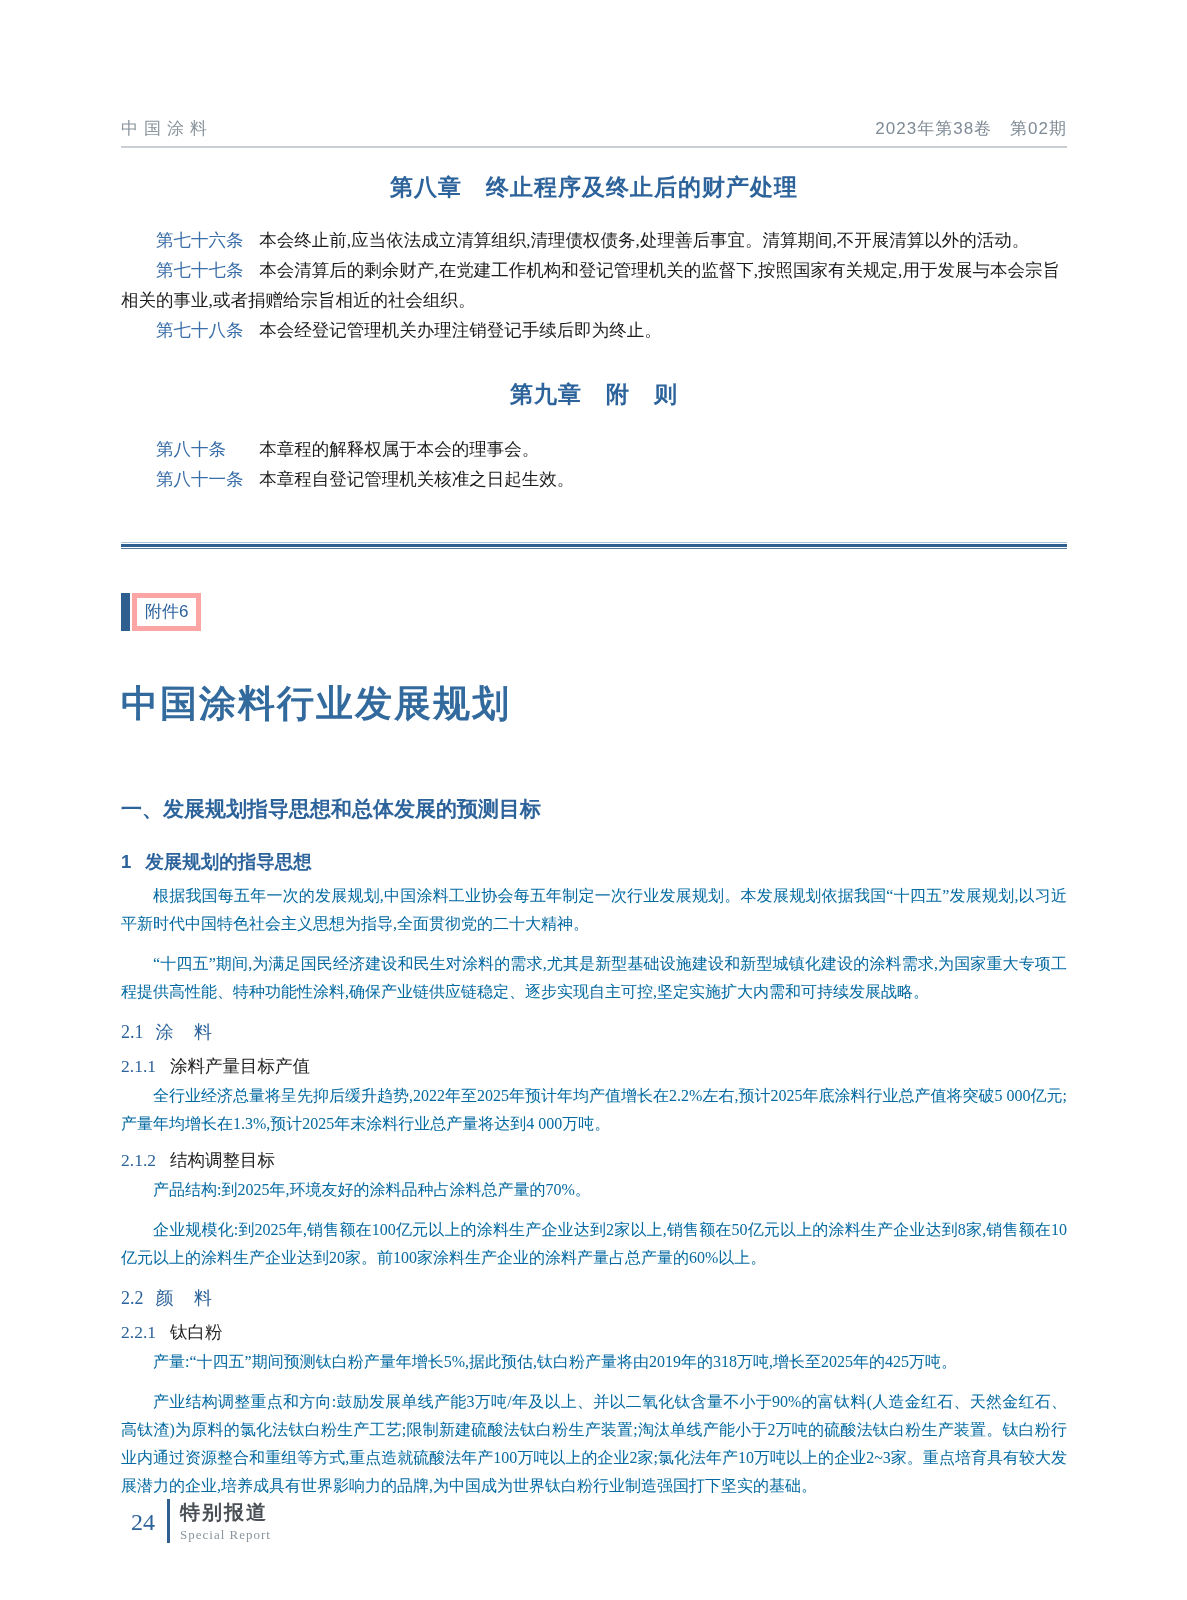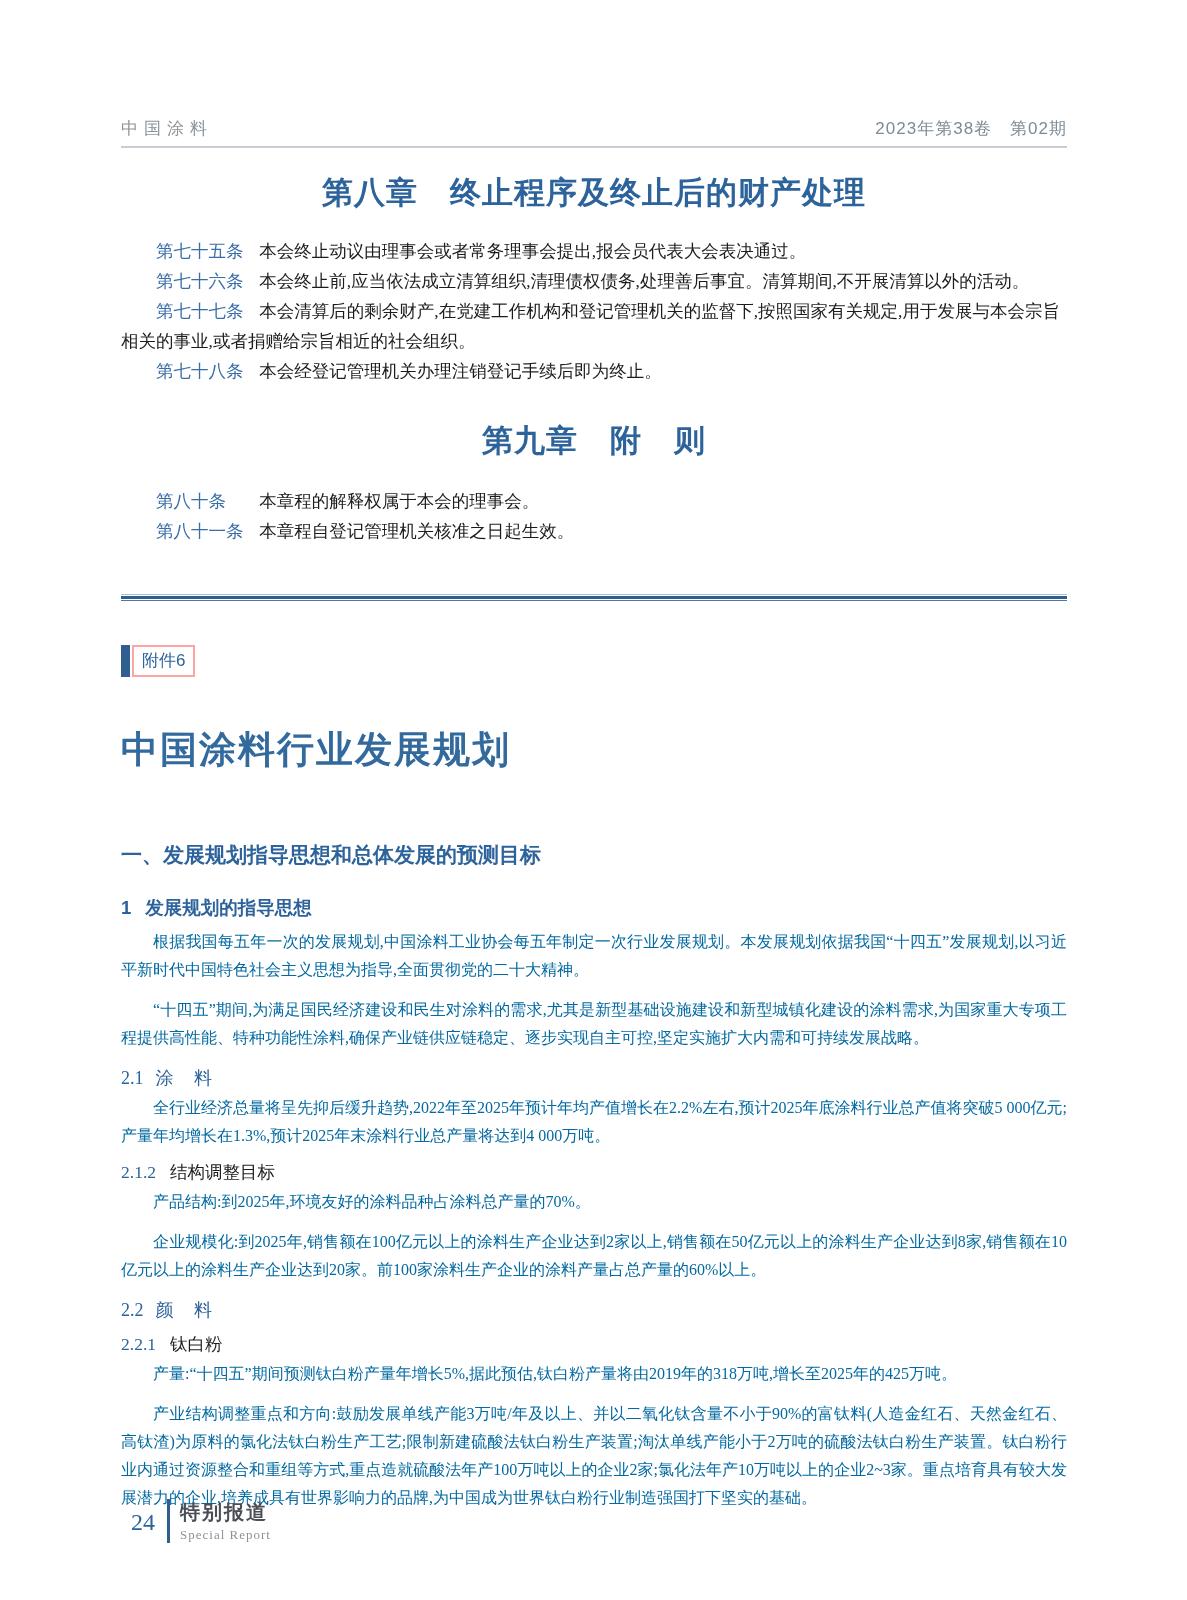--- a/index.html
+++ b/index.html
@@ -25,21 +25,21 @@
     color: #8a949c; font-size: 17px; letter-spacing: 6px; font-weight: 400;
   }
   .pagehead .right {
     color: #7e8a95; font-size: 17px; letter-spacing: 1px;
   }
 
   
   .chapter-title {
     text-align: center; color: #2d639b; font-weight: bold;
     font-family: "Liberation Sans", "DejaVu Sans", sans-serif;
-    font-size: 31px; letter-spacing: 1px;
+    font-size: 23px; letter-spacing: 1px;
   }
   .ch8-title { margin-top: 24px; margin-bottom: 22px; }
   .ch9-title { margin-top: 34px; margin-bottom: 24px; }
 
   .article {
     font-size: 17.5px; line-height: 30px; text-indent: 2em;
     color: #1c1c1c;
   }
   .article .anum {
     color: #3a6ea8; display: inline-block; min-width: 5em; text-indent: 0;
@@ -49,21 +49,21 @@
   
   .double-rule { margin-top: 48px; height: 7px; position: relative; }
   .double-rule .l1 { position: absolute; top: 0; left: 0; right: 0; height: 1px; background: #a8c4dd; }
   .double-rule .l2 { position: absolute; top: 2px; left: 0; right: 0; height: 3px; background: #2e5f8e; }
   .double-rule .l3 { position: absolute; top: 6px; left: 0; right: 0; height: 1px; background: #56779a; }
 
   
   .badge-wrap { margin-top: 44px; display: flex; align-items: stretch; }
   .badge-bar { width: 9px; background: #2e5f8e; }
   .badge-box {
-    border: 2px solid #fca5a5; color: #2d639b;
+    border: 5px solid #fca5a5; color: #2d639b;
     font-family: "Liberation Sans", "DejaVu Sans", sans-serif;
     font-size: 17px; padding: 2px 8px 3px 8px; margin-left: 2px;
   }
 
   
   .doc-title {
     text-align: left; color: #336a9e; font-weight: bold;
     font-family: "Liberation Sans", "DejaVu Sans", sans-serif;
     font-size: 37px; letter-spacing: 2px;
     margin-top: 48px;
@@ -124,23 +124,20 @@
 <div class="page">
 
   <div class="pagehead">
     <span class="left">中国涂料</span>
     <span class="right">2023年第38卷　第02期</span>
   </div>
 
   <div class="chapter-title ch8-title">第八章　终止程序及终止后的财产处理</div>
 
   <p class="article">
-    <span class="anum">第七十五条</span><span>本会终止动议由理事会或者常务理事会提出,报会员代表大会表决通过。</span>
-  </p>
-  <p class="article">
     <span class="anum">第七十六条</span><span>本会终止前,应当依法成立清算组织,清理债权债务,处理善后事宜。清算期间,不开展清算以外的活动。</span>
   </p>
   <p class="article">
     <span class="anum">第七十七条</span><span>本会清算后的剩余财产,在党建工作机构和登记管理机关的监督下,按照国家有关规定,用于发展与本会宗旨相关的事业,或者捐赠给宗旨相近的社会组织。</span>
   </p>
   <p class="article">
     <span class="anum">第七十八条</span><span>本会经登记管理机关办理注销登记手续后即为终止。</span>
   </p>
 
   <div class="chapter-title ch9-title">第九章　附　则</div>
@@ -171,20 +168,23 @@
     <span class="num">1</span><span>发展规划的指导思想</span>
   </div>
   <p class="para">根据我国每五年一次的发展规划,中国涂料工业协会每五年制定一次行业发展规划。本发展规划依据我国“十四五”发展规划,以习近平新时代中国特色社会主义思想为指导,全面贯彻党的二十大精神。</p>
   <p class="para">“十四五”期间,为满足国民经济建设和民生对涂料的需求,尤其是新型基础设施建设和新型城镇化建设的涂料需求,为国家重大专项工程提供高性能、特种功能性涂料,确保产业链供应链稳定、逐步实现自主可控,坚定实施扩大内需和可持续发展战略。</p>
 
 
   <div class="h3-sec">
     <span class="num">2.1</span><span class="lbl">涂  料</span>
   </div>
 
+  <div class="h4-sec">
+    <span class="num">2.1.1</span><span>涂料产量目标产值</span>
+  </div>
   <p class="para">全行业经济总量将呈先抑后缓升趋势,2022年至2025年预计年均产值增长在2.2%左右,预计2025年底涂料行业总产值将突破5 000亿元;产量年均增长在1.3%,预计2025年末涂料行业总产量将达到4 000万吨。</p>
 
   <div class="h4-sec">
     <span class="num">2.1.2</span><span>结构调整目标</span>
   </div>
   <p class="para">产品结构:到2025年,环境友好的涂料品种占涂料总产量的70%。</p>
   <p class="para">企业规模化:到2025年,销售额在100亿元以上的涂料生产企业达到2家以上,销售额在50亿元以上的涂料生产企业达到8家,销售额在10亿元以上的涂料生产企业达到20家。前100家涂料生产企业的涂料产量占总产量的60%以上。</p>
 
   <div class="h3-sec">
     <span class="num">2.2</span><span class="lbl">颜  料</span>

